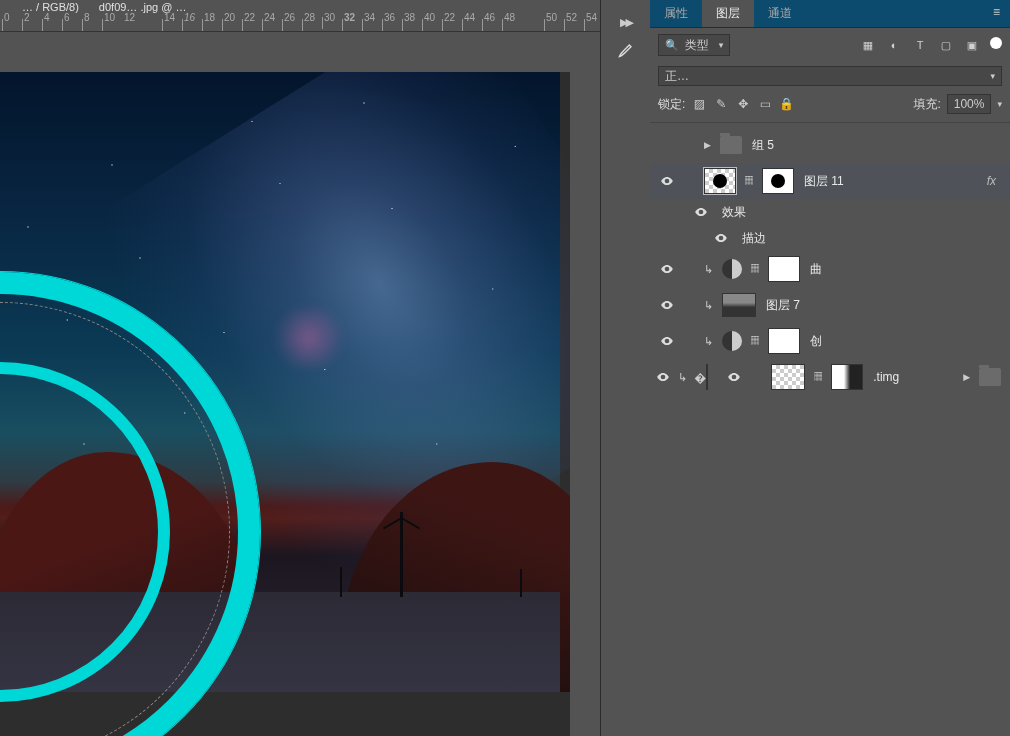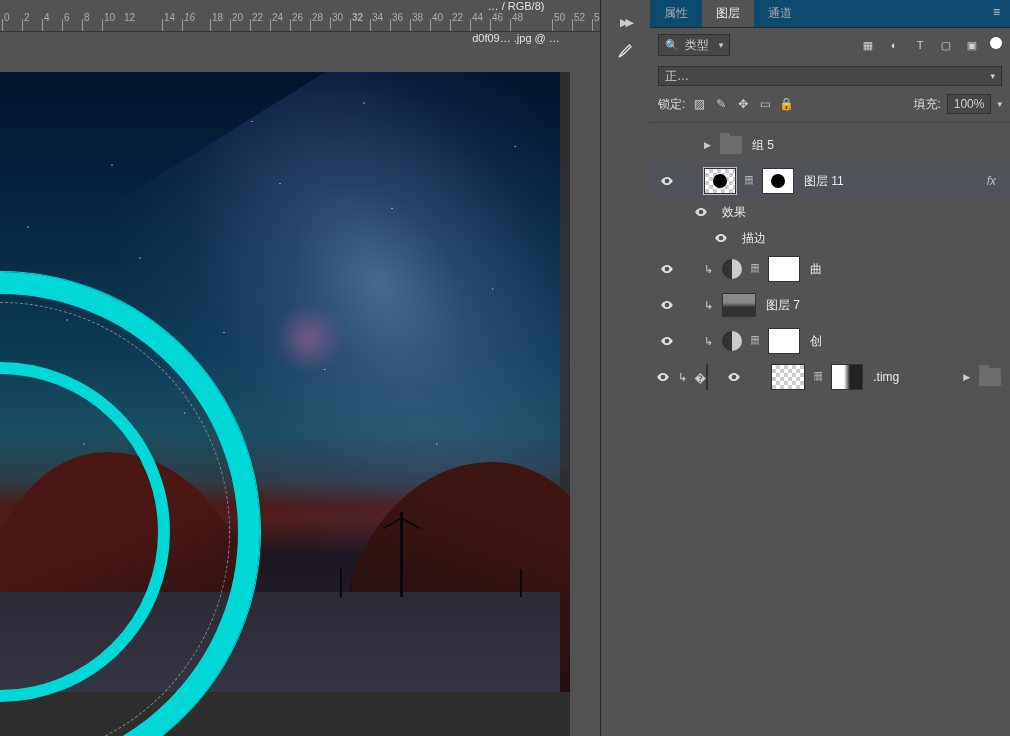--- a/index.html
+++ b/index.html
@@ -1,19 +1,19 @@
 <!DOCTYPE html>
 <html><head>
 <meta charset="utf-8">
 <style>
 * { margin: 0; padding: 0; box-sizing: border-box; font-family: "Microsoft YaHei", sans-serif; font-size: 12px; }
 body { background: #535353; width: 1010px; height: 736px; overflow: hidden; position: relative; color: #ccc; }
 
 
-.top-bar { height: 14px; display: flex; align-items: center; padding-left: 22px; gap: 20px; flex-direction: column; }
+.top-bar { height: 14px; display: flex; align-items: center; padding-left: 22px; gap: 20px; }
 .doc-tab { color: #e0e0e0; font-size: 11px; }
 
 
 .ruler-h { height: 18px; background: #535353; position: relative; display: flex; align-items: flex-end; padding-left: 2px; border-bottom: 1px solid #333; }
 .ruler-tick { position: relative; width: 1px; height: 6px; background: #999; }
 .ruler-tick.major { height: 12px; }
 .ruler-label { position: absolute; bottom: 8px; left: 2px; font-size: 10px; color: #aaa; }
 
 
 .work-area { position: relative; }
@@ -153,21 +153,21 @@
       <div class="ruler-label">12</div>
     </div>
     <div style="position: relative; width: 20px; height: 100%; display: flex; align-items: flex-end;">
       <div class="ruler-tick major"></div>
       <div class="ruler-label">14</div>
     </div>
     <div style="position: relative; width: 20px; height: 100%; display: flex; align-items: flex-end; font-style: italic;">
       <div class="ruler-tick major"></div>
       <div class="ruler-label">16</div>
     </div>
-    <div style="position: relative; width: 20px; height: 100%; display: flex; align-items: flex-end; margin-left: 8px;">
+    <div style="position: relative; width: 20px; height: 100%; display: flex; align-items: flex-end;">
       <div class="ruler-tick major"></div>
       <div class="ruler-label">18</div>
     </div>
     <div style="position: relative; width: 20px; height: 100%; display: flex; align-items: flex-end;">
       <div class="ruler-tick major"></div>
       <div class="ruler-label">20</div>
     </div>
     <div style="position: relative; width: 20px; height: 100%; display: flex; align-items: flex-end;">
       <div class="ruler-tick major"></div>
       <div class="ruler-label">22</div>

